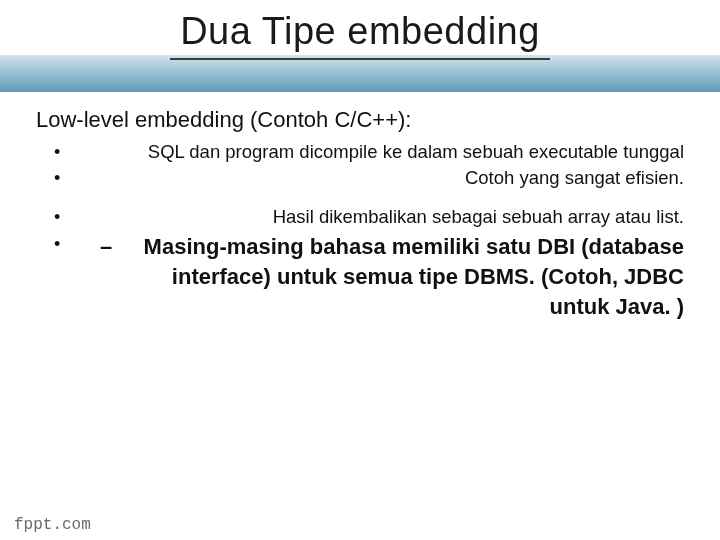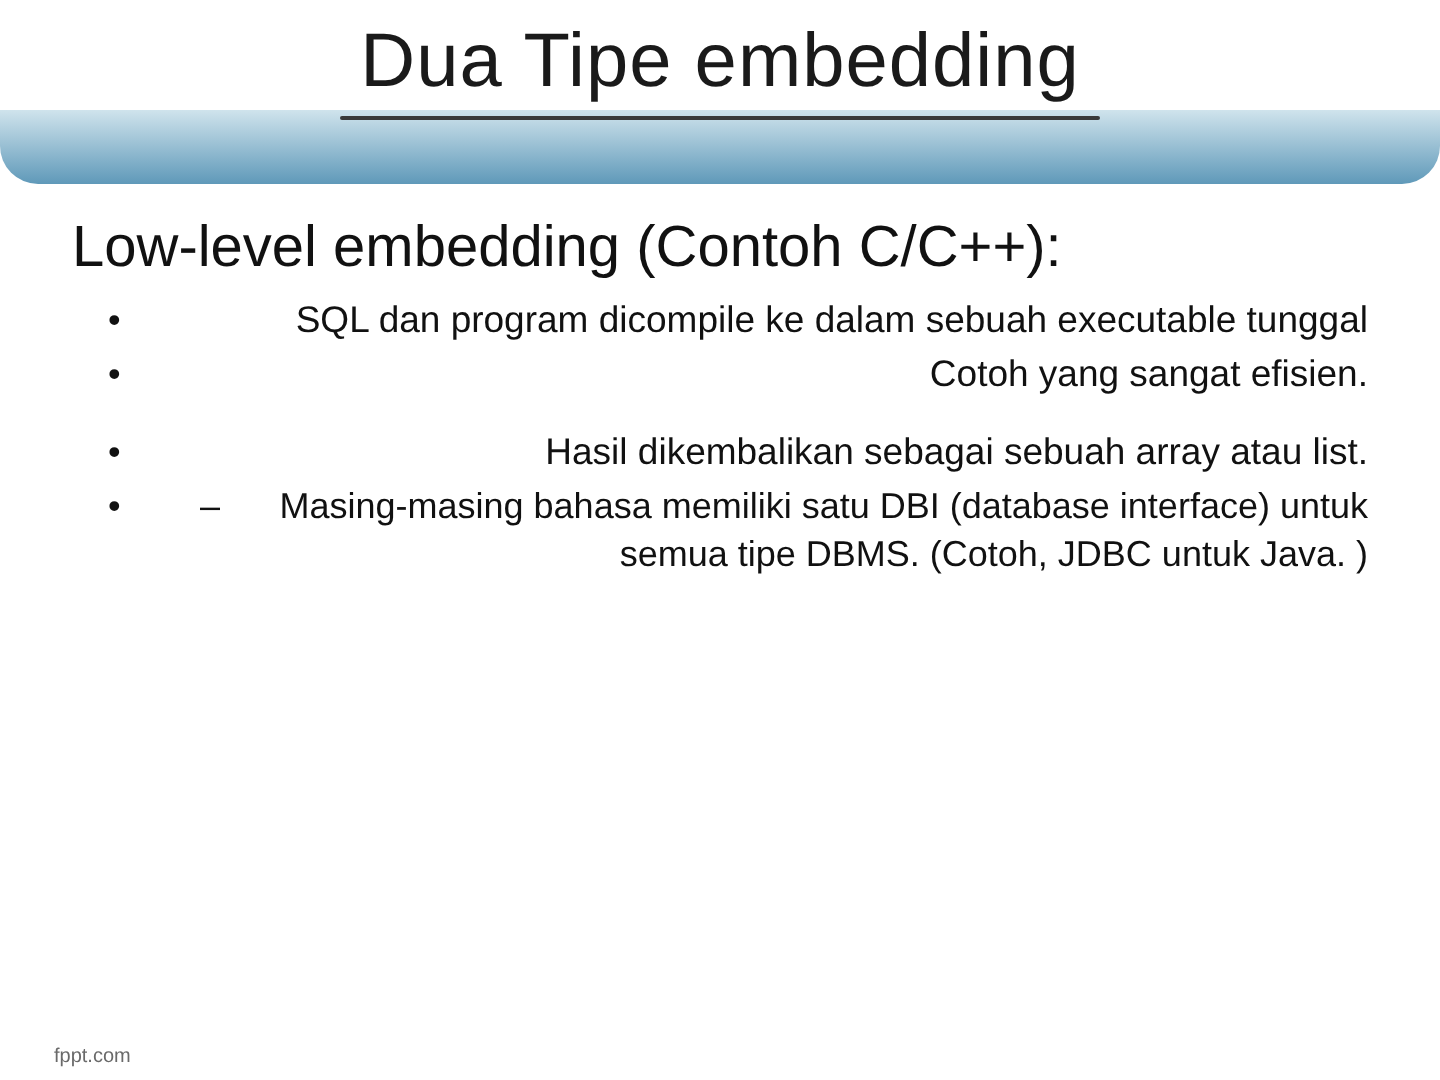--- a/index.html
+++ b/index.html
@@ -1,15 +1,15 @@
 <!DOCTYPE html>
 <html><head>
 <meta charset="utf-8">
 <style>
-  * { margin: 0; padding: 0; box-sizing: border-box; border-radius: 19px; }
+  * { margin: 0; padding: 0; box-sizing: border-box; }
   html, body { width: 720px; height: 540px; overflow: hidden; }
   body {
     font-family: Arial, "Helvetica Neue", Helvetica, sans-serif;
     background: #ffffff;
     position: relative;
   }
   .header-band {
     width: 100%;
     height: 92px;
     background: linear-gradient(to bottom, #ffffff 0%, #ffffff 60%, #cfe3ec 60%, #5f99b9 100%);
@@ -33,21 +33,21 @@
     transform: translateX(-50%);
     width: 380px;
     height: 2px;
     background: #3a3a3a;
   }
   .content {
     padding: 14px 36px 0 36px;
     color: #111;
   }
   .heading {
-    font-size: 29px;
+    font-size: 22px;
     font-weight: 400;
     margin-bottom: 6px;
     line-height: 1.25;
   }
   ul.bullets {
     list-style: none;
     margin: 0 0 14px 0;
     padding: 0 0 0 18px;
     text-align: right;
   }
@@ -64,39 +64,40 @@
     left: 0;
     top: 0;
     font-size: 18px;
   }
   ul.sub {
     list-style: none;
     padding: 0 0 0 24px;
     margin-top: 2px;
   }
   ul.sub > li {
-    font-size: 18px;
+    font-size: 22px;
     line-height: 1.35;
     padding-left: 20px;
     position: relative;
     margin-bottom: 2px;
+    font-weight: bold;
   }
   ul.sub > li::before {
     content: "–";
     position: absolute;
     left: 0;
     top: 0;
   }
   .footer {
     position: absolute;
     bottom: 6px;
-    left: 27px;
-    font-size: 10px;
+    left: 14px;
+    font-size: 16px;
     color: #6a6a6a;
-    font-family: Liberation Sans, sans-serif;
+    font-family: Liberation Mono, monospace;
   }
 </style>
 </head>
 <body>
 
 <div class="header-band">
   <div class="title">Dua Tipe embedding</div>
   <div class="underline"></div>
 </div>
 

